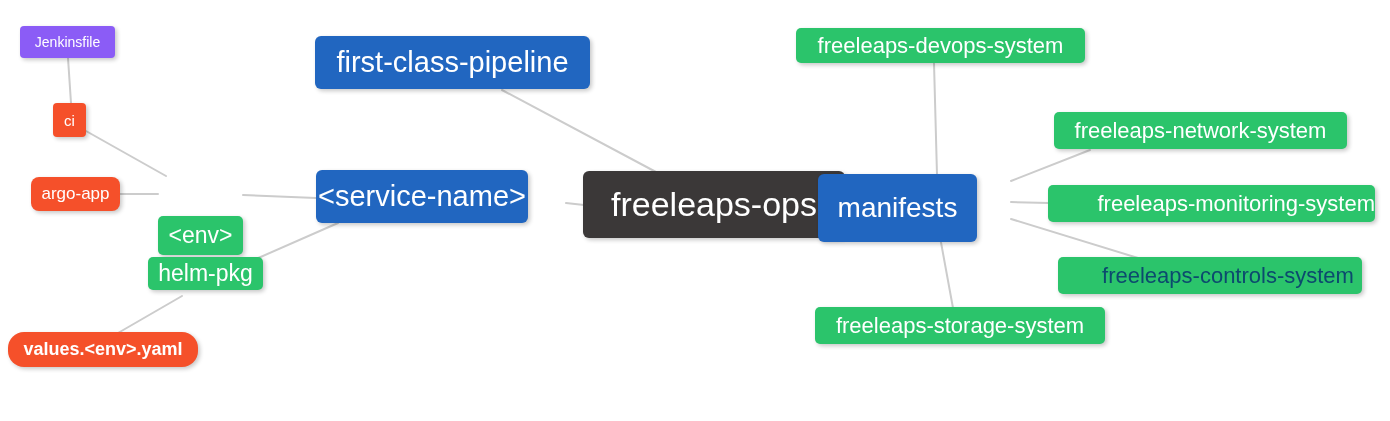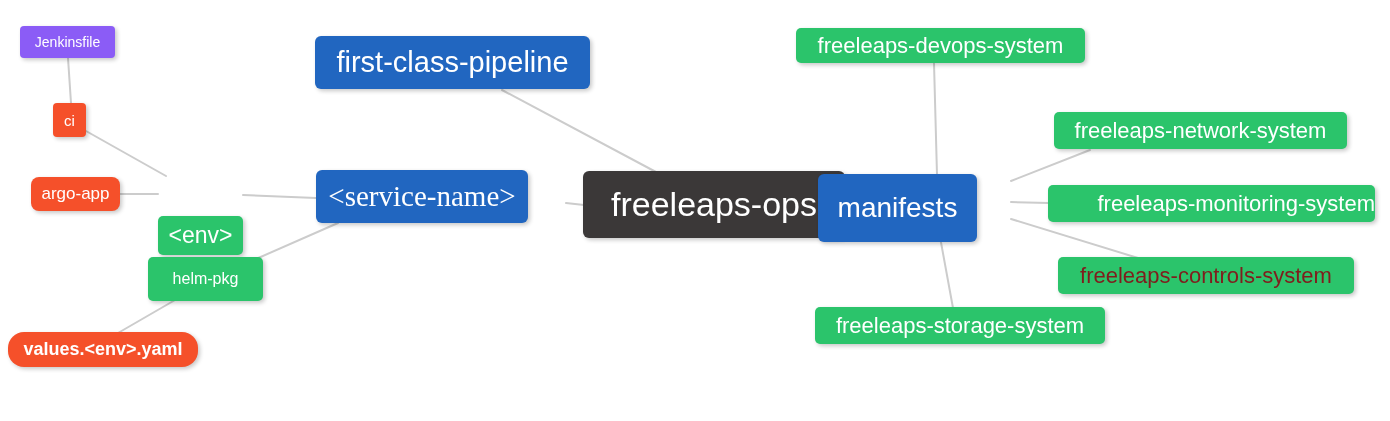--- a/index.html
+++ b/index.html
@@ -69,33 +69,33 @@
   </div>
 
   <div class="node" style="left: 31px; top: 177px; width: 89px; height: 34px; font-size: 17px; border-radius: 8px; background: rgb(245, 80, 42); color: rgb(255, 255, 255);">
     <span>argo-app</span>
   </div>
 
   <div class="node" style="left: 158px; top: 175px; width: 85px; height: 39px; font-size: 23px; background: rgb(43, 196, 107); color: rgb(255, 255, 255); margin-top: 41px;">
     <span>&lt;env&gt;</span>
   </div>
 
-  <div class="node" style="left: 148px; top: 257px; width: 115px; height: 44px; font-size: 16px; background: rgb(43, 196, 107); color: rgb(255, 255, 255);">
+  <div class="node" style="left: 148px; top: 257px; width: 115px; height: 33px; font-size: 23px; background: rgb(43, 196, 107); color: rgb(255, 255, 255);">
     <span>helm-pkg</span>
   </div>
 
   <div class="node" style="left: 8px; top: 332px; width: 190px; height: 35px; font-size: 18px; border-radius: 16px; background: rgb(245, 80, 42); color: rgb(255, 255, 255); font-weight: bold;">
     <span>values.&lt;env&gt;.yaml</span>
   </div>
 
   <div class="node" style="left: 315px; top: 36px; width: 275px; height: 53px; font-size: 29px; border-radius: 6px; background: rgb(33, 102, 192); color: rgb(255, 255, 255);">
     <span>first-class-pipeline</span>
   </div>
 
-  <div class="node" style="left: 316px; top: 170px; width: 212px; height: 53px; font-size: 29px; border-radius: 6px; background: rgb(33, 102, 192); color: rgb(255, 255, 255); font-family: Liberation Serif, serif;">
+  <div class="node" style="left: 316px; top: 170px; width: 212px; height: 53px; font-size: 29px; border-radius: 6px; background: rgb(33, 102, 192); color: rgb(255, 255, 255);">
     <span>&lt;service-name&gt;</span>
   </div>
 
   <div class="node" style="left: 583px; top: 171px; width: 262px; height: 67px; font-size: 34px; border-radius: 6px; background: rgb(59, 56, 56); color: rgb(255, 255, 255);">
     <span>freeleaps-ops</span>
   </div>
 
   <div class="node" style="left: 818px; top: 174px; width: 159px; height: 68px; font-size: 28px; border-radius: 6px; background: rgb(33, 102, 192); color: rgb(255, 255, 255);">
     <span>manifests</span>
   </div>
@@ -105,21 +105,21 @@
   </div>
 
   <div class="node" style="left: 1054px; top: 112px; width: 293px; height: 37px; font-size: 22px; background: rgb(43, 196, 107); color: rgb(255, 255, 255);">
     <span>freeleaps-network-system</span>
   </div>
 
   <div class="node" style="left: 1048px; top: 185px; width: 327px; height: 37px; font-size: 22px; background: rgb(43, 196, 107); color: rgb(255, 255, 255); justify-content: flex-end;">
     <span>freeleaps-monitoring-system</span>
   </div>
 
-  <div class="node" style="left: 1058px; top: 257px; width: 296px; height: 37px; font-size: 22px; background: rgb(43, 196, 107); color: #7f1d1d;">
+  <div class="node" style="left: 1058px; top: 257px; width: 268px; height: 37px; font-size: 22px; background: rgb(43, 196, 107); color: #0c4a6e; padding-left: 36px;">
     <span>freeleaps-controls-system</span>
   </div>
 
   <div class="node" style="left: 815px; top: 307px; width: 290px; height: 37px; font-size: 22px; background: rgb(43, 196, 107); color: rgb(255, 255, 255);">
     <span>freeleaps-storage-system</span>
   </div>
 
 </div>
 
 </body></html>

